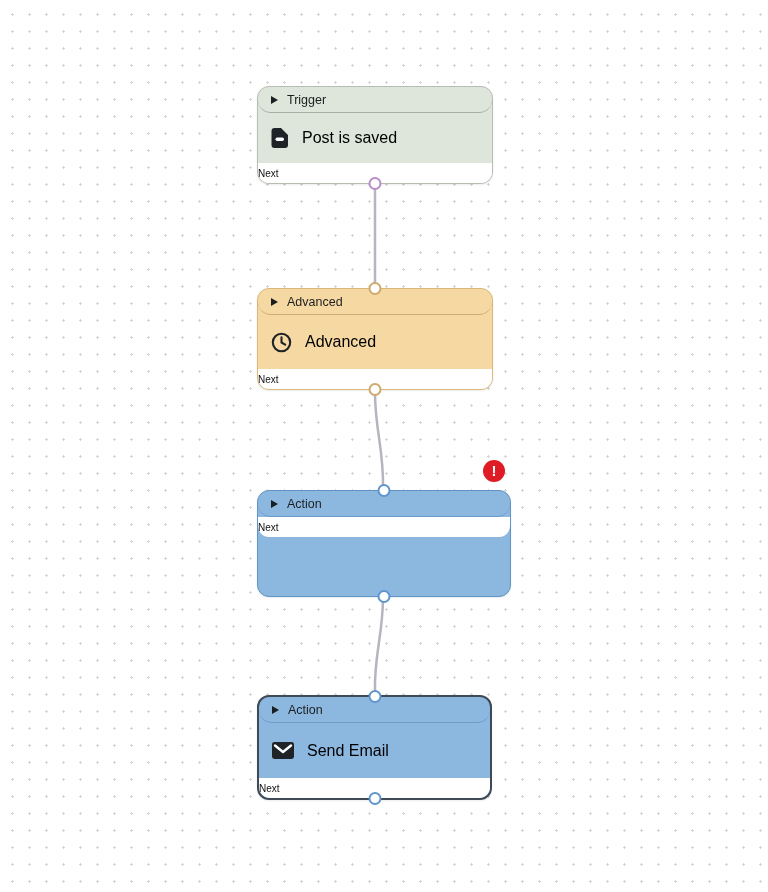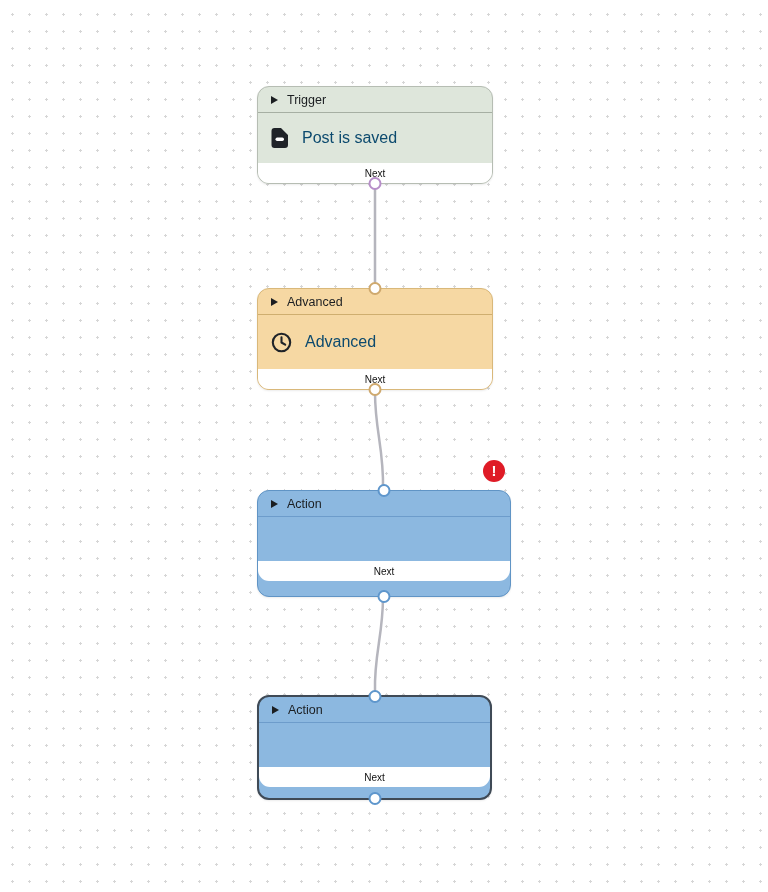--- a/index.html
+++ b/index.html
@@ -38,49 +38,50 @@
     display: flex;
     align-items: center;
     gap: 9px;
     padding: 0 13px;
     height: 25px;
     flex: 0 0 25px;
     font-size: 12.5px;
     font-weight: 500;
     color: #1b1e21;
     border-bottom: 1px solid rgba(0,0,0,0.22);
+    border-radius: 13px;
   }
   .node-body {
     flex: 1;
     display: flex;
     align-items: center;
     gap: 13px;
     padding: 0 13px;
     font-size: 16px;
     font-weight: 500;
-    color: #0c4a6e;
+    color: #000000;
   }
   .node-footer {
     flex: 0 0 20px;
     background: #ffffff;
     border-radius: 0 0 11px 11px;
     display: flex;
     align-items: center;
-    justify-content: center;
+    justify-content: flex-start;
     font-size: 10px;
     font-weight: 500;
     color: #111;
     position: relative;
   }
   
   .node-trigger  { background: #dee6db; border-color: #b6bdb3; }
   .node-trigger  .node-header { border-bottom-color: #a6afa3; }
   .node-advanced { background: #f6d8a3; border-color: #d9b87a; }
   .node-advanced .node-header { border-bottom-color: #cfae6f; }
-  .node-action   { background: #8cb8e0; border-color: #6094c5; gap: 44px; }
+  .node-action   { background: #8cb8e0; border-color: #6094c5; }
   .node-action   .node-header { border-bottom-color: #6d9ccb; }
   .node-selected { border-color: #3f4a56; border-width: 2px; }
 
   .port {
     position: absolute;
     left: 50%;
     width: 13px;
     height: 13px;
     box-sizing: border-box;
     border-radius: 50%;
@@ -181,20 +182,29 @@
     </div>
     <span class="port port-in port-blue"></span>
     <span class="port port-out port-blue"></span>
   </div>
 
   <div class="node node-action node-selected" style="left:257px; top:695px; width:235px; height:105px;">
     <div class="node-header">
       <span class="tri"></span>
       <span>Action</span>
     </div>
+    <div class="node-body">
+      <span class="body-icon">
+        <svg width="22" height="17" viewBox="0 0 22 17">
+          <rect x="0" y="0" width="22" height="17" rx="2.4" fill="#1f2328"></rect>
+          <path d="M3 3.5 L11 10 L19 3.5" fill="none" stroke="#ffffff" stroke-width="2.4" stroke-linecap="round" stroke-linejoin="round"></path>
+        </svg>
+      </span>
+      <span>Send Email</span>
+    </div>
     <div class="node-footer">
       <span>Next</span>
     </div>
     <span class="port port-in port-blue"></span>
     <span class="port port-out port-blue"></span>
   </div>
 
   <div class="error-badge">
     <span>!</span>
   </div>

